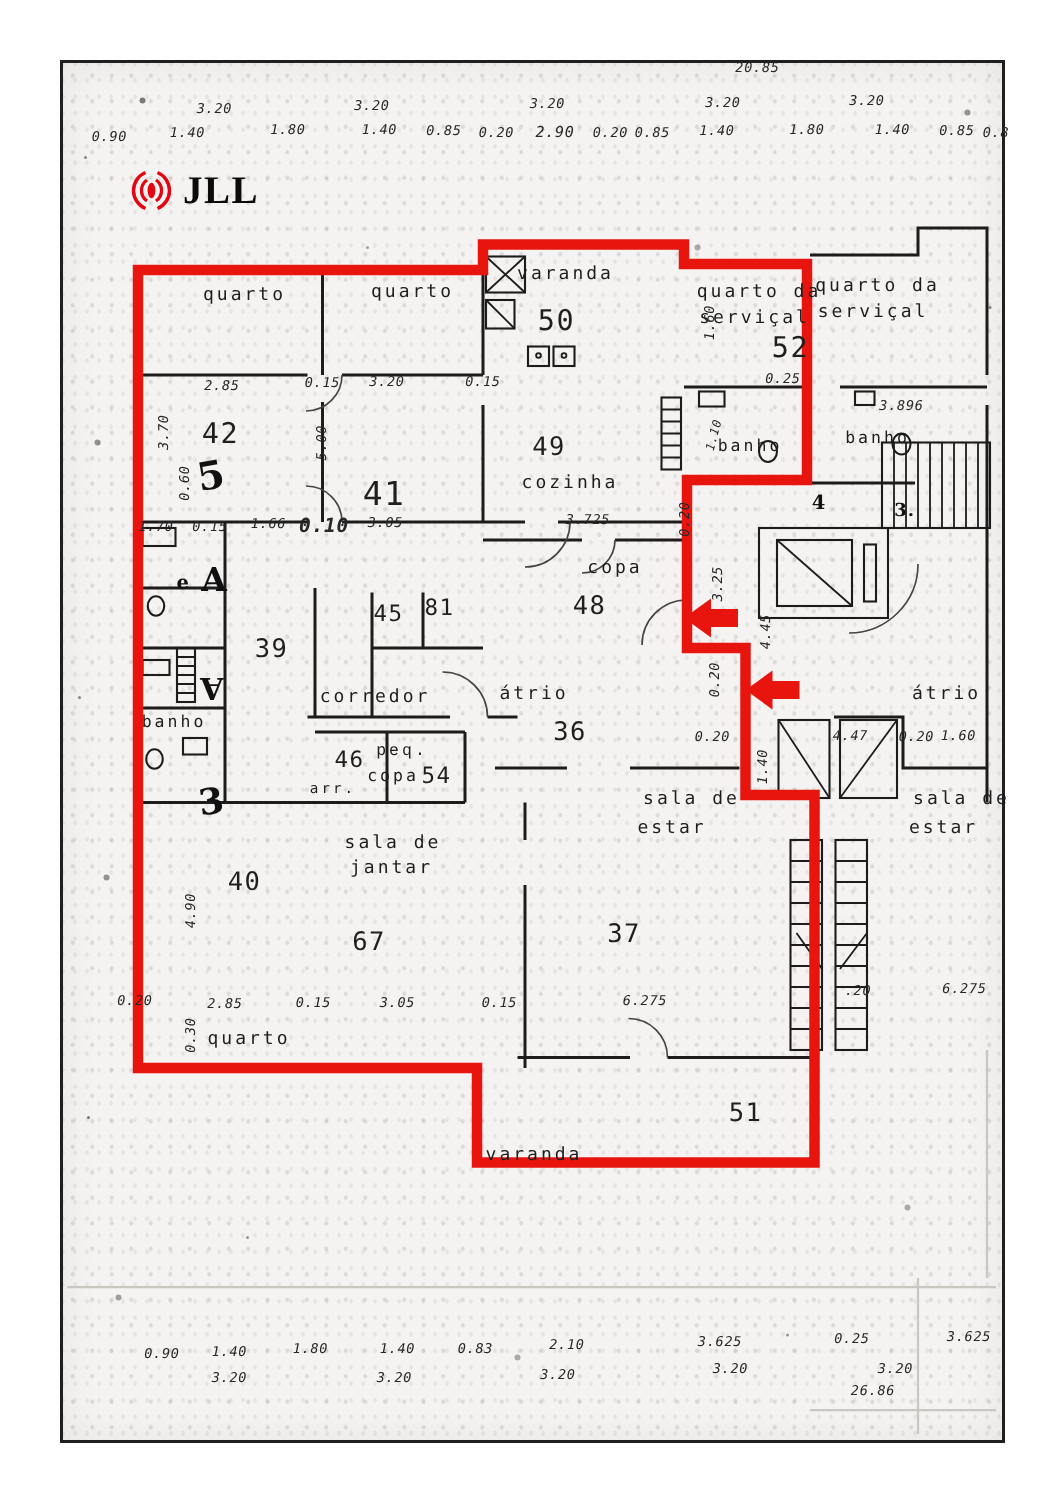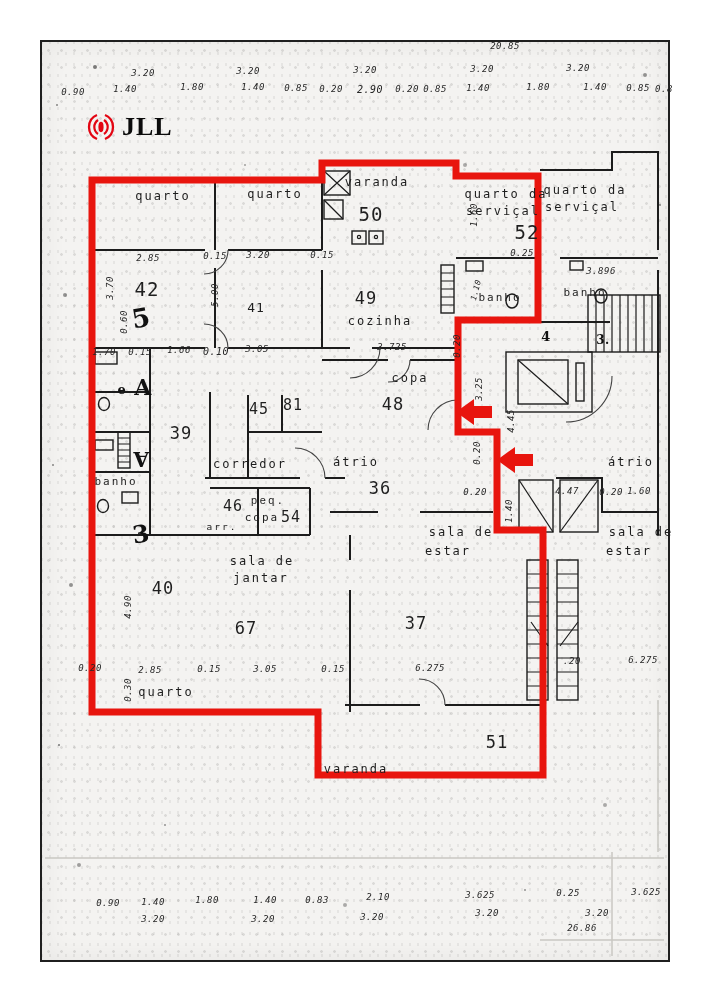--- a/index.html
+++ b/index.html
@@ -170,36 +170,36 @@
       <span class="lbl" style="left: 258px; top: 255px; font-size: 9px;">3.20</span>
       <span class="lbl" style="left: 322px; top: 255px; font-size: 9px;">0.15</span>
       <span class="lbl" style="left: 522px; top: 253px; font-size: 9px;">0.25</span>
       <span class="lbl" style="left: 601px; top: 271px; font-size: 9px;">3.896</span>
       <span class="lbl" style="left: 110px; top: 288px; font-size: 9px; transform: translate(-50%, -50%) rotate(-90deg);">3.70</span>
       <span class="lbl" style="left: 215px; top: 295px; font-size: 9px; transform: translate(-50%, -50%) rotate(-90deg);">5.00</span>
       <span class="lbl" style="left: 124px; top: 322px; font-size: 9px; transform: translate(-50%, -50%) rotate(-90deg);">0.60</span>
       <span class="lbl" style="left: 474px; top: 215px; font-size: 9px; transform: translate(-50%, -50%) rotate(-90deg);">1.60</span>
       <span class="lbl" style="left: 476px; top: 290px; font-size: 8px; transform: translate(-50%, -50%) rotate(-75deg);">1.10</span>
       <span class="lbl num" style="left: 147px; top: 289px; font-size: 19px;">42</span>
-      <span class="lbl num" style="left: 256px; top: 307px; font-size: 13px;">41</span>
+      <span class="lbl num" style="left: 256px; top: 330px; font-size: 22px;">41</span>
       <span class="lbl num" style="left: 366px; top: 298px; font-size: 17px;">49</span>
       <span class="lbl room" style="left: 380px; top: 321px; font-size: 12px;">cozinha</span>
       <span class="lbl room" style="left: 500px; top: 297px; font-size: 11px;">banho</span>
       <span class="lbl room" style="left: 585px; top: 292px; font-size: 11px;">banho</span>
       <span class="lbl" style="left: 392px; top: 347px; font-size: 9px;">3.725</span>
       <span class="lbl room" style="left: 410px; top: 378px; font-size: 12px;">copa</span>
       <span class="lbl num" style="left: 393px; top: 404px; font-size: 17px;">48</span>
       <span class="lbl" style="left: 457px; top: 346px; font-size: 9px; transform: translate(-50%, -50%) rotate(-90deg);">0.20</span>
       <span class="lbl" style="left: 479px; top: 389px; font-size: 9px; transform: translate(-50%, -50%) rotate(-90deg);">3.25</span>
       <span class="lbl" style="left: 511px; top: 421px; font-size: 9px; transform: translate(-50%, -50%) rotate(-90deg);">4.45</span>
       <span class="lbl" style="left: 477px; top: 453px; font-size: 9px; transform: translate(-50%, -50%) rotate(-90deg);">0.20</span>
       <span class="lbl" style="left: 104px; top: 352px; font-size: 9px;">1.70</span>
       <span class="lbl" style="left: 140px; top: 352px; font-size: 9px;">0.15</span>
       <span class="lbl" style="left: 179px; top: 350px; font-size: 9px;">1.66</span>
-      <span class="lbl" style="left: 216px; top: 351px; font-size: 10px;">0.10</span>
+      <span class="lbl" style="left: 216px; top: 351px; font-size: 13px; font-weight: bold;">0.10</span>
       <span class="lbl" style="left: 257px; top: 349px; font-size: 9px;">3.05</span>
       <span class="lbl num" style="left: 181px; top: 433px; font-size: 17px;">39</span>
       <span class="lbl num" style="left: 259px; top: 409px; font-size: 15px;">45</span>
       <span class="lbl num" style="left: 293px; top: 405px; font-size: 15px;">81</span>
       <span class="lbl room" style="left: 250px; top: 464px; font-size: 12px;">corredor</span>
       <span class="lbl room" style="left: 356px; top: 462px; font-size: 12px;">átrio</span>
       <span class="lbl num" style="left: 380px; top: 488px; font-size: 17px;">36</span>
       <span class="lbl room" style="left: 631px; top: 462px; font-size: 12px;">átrio</span>
       <span class="lbl num" style="left: 233px; top: 506px; font-size: 15px;">46</span>
       <span class="lbl room" style="left: 268px; top: 501px; font-size: 11px; font-family: Liberation Mono, monospace;">peq.</span>

